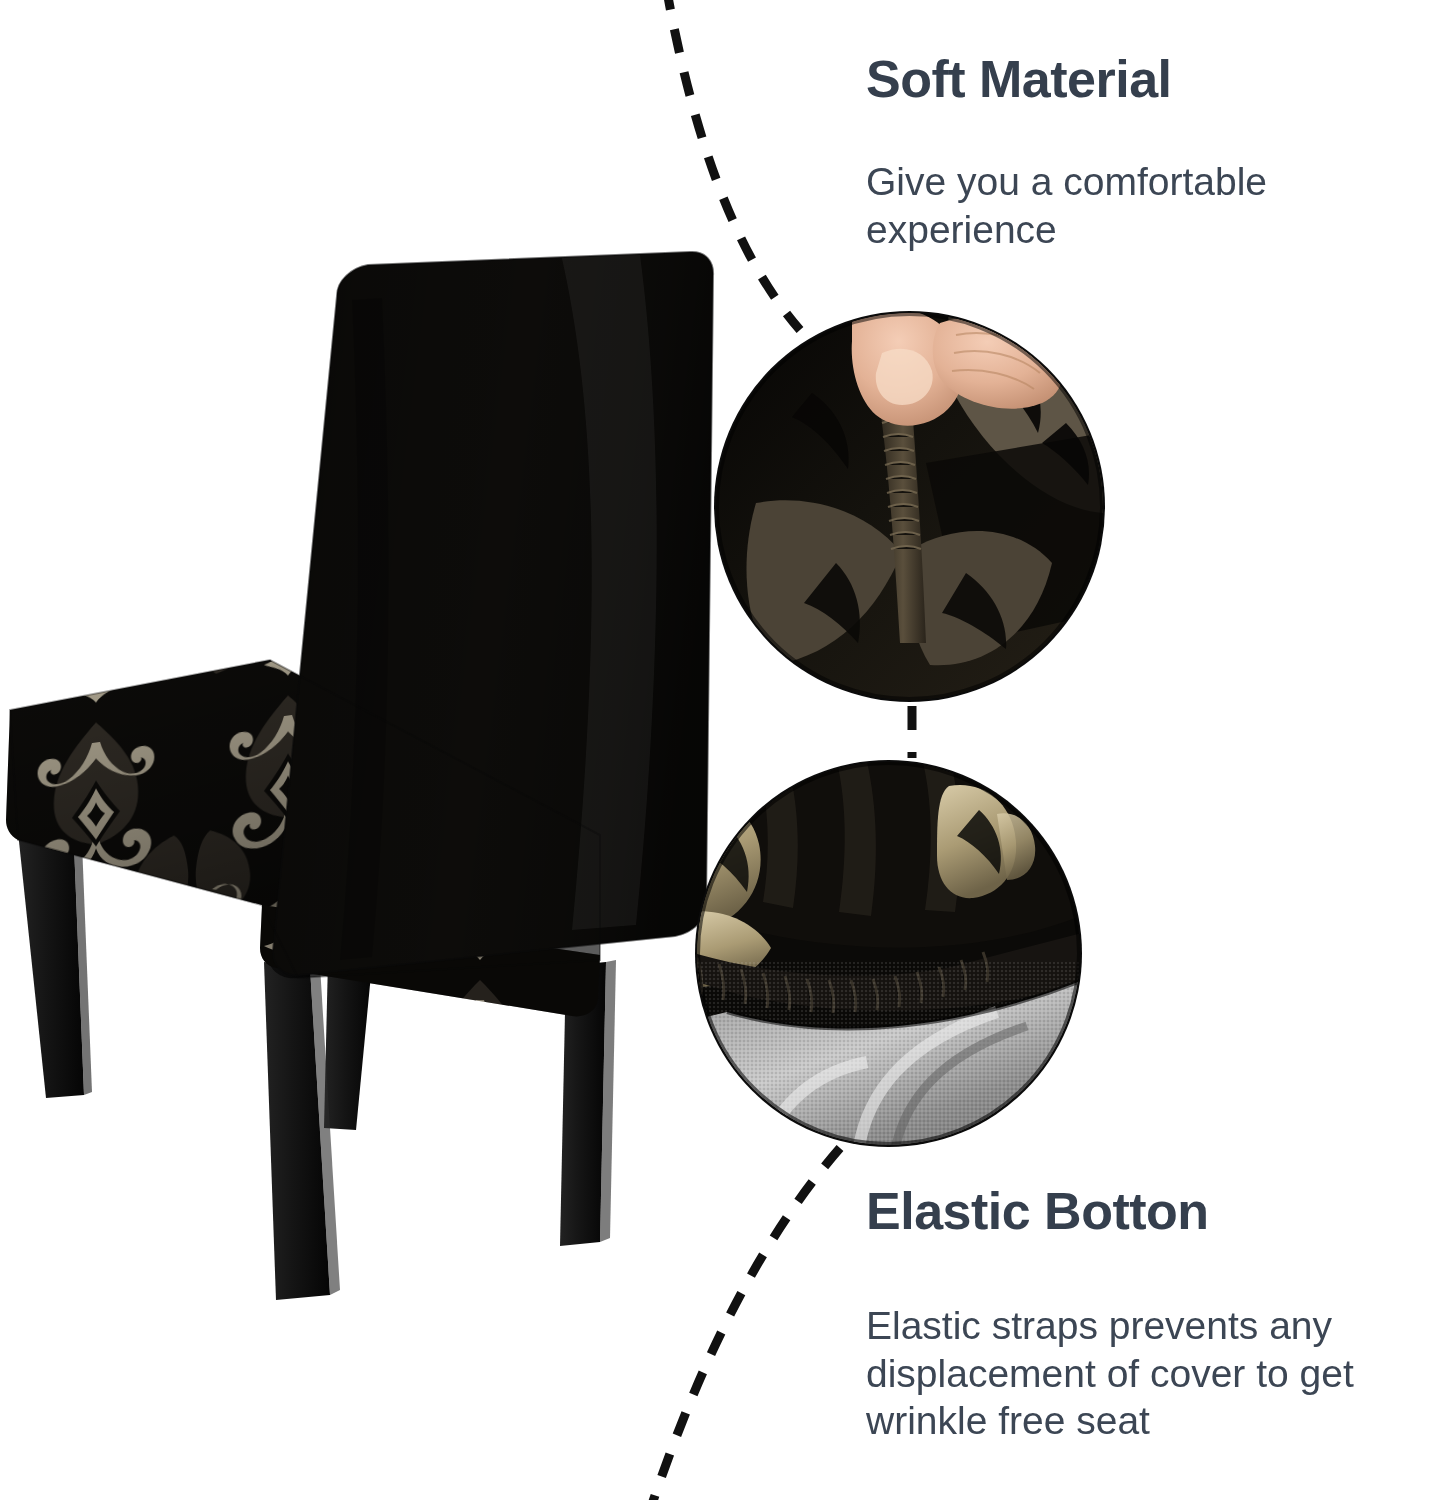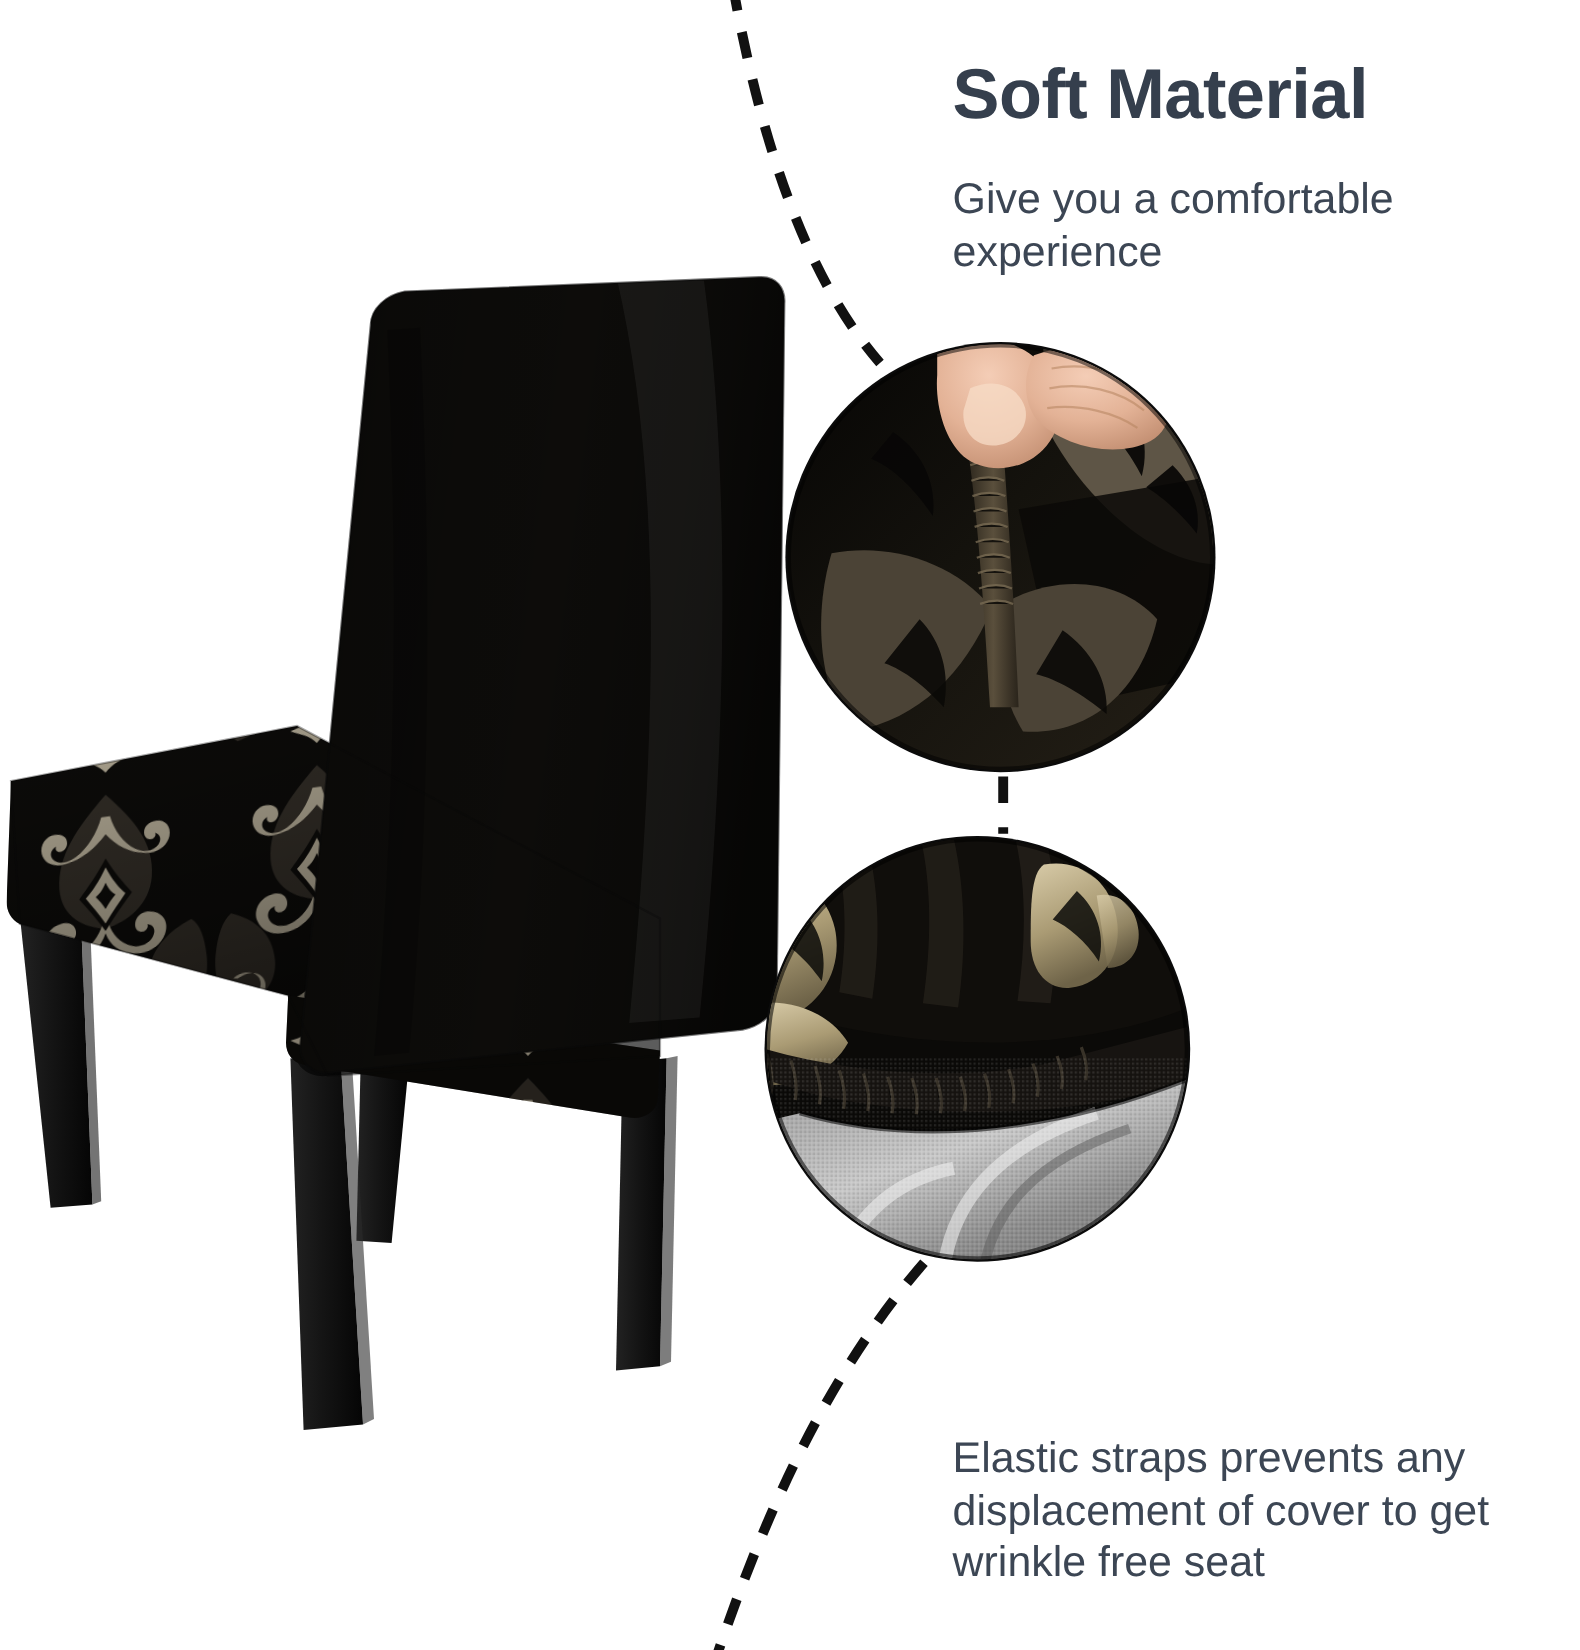--- a/index.html
+++ b/index.html
@@ -9,21 +9,21 @@
     font-family:"Liberation Sans","DejaVu Sans",sans-serif;
     overflow:hidden;position:relative;
   }
   .stage{position:absolute;left:0;top:0;width:1436px;height:1500px;}
 
   
   .headline{
     position:absolute;
     color:#353f4d;
     font-weight:700;
-    font-size:64px;
+    font-size:52px;
     letter-spacing:-0.5px;
     line-height:1.05;
     white-space:nowrap;
   }
   .subtext{
     position:absolute;
     color:#3c4654;
     font-weight:400;
     font-size:39px;
     line-height:1.22;
@@ -364,16 +364,17 @@
         <path d="M30,250 C140,282 270,266 396,214" fill="none" stroke="#000" stroke-width="4" opacity="0.55"></path>
         <circle cx="191.5" cy="191.5" r="191.5" fill="none" stroke="#000" stroke-width="6" opacity="0.55"></circle>
       </g>
     </svg>
   </div>
 
   <div class="headline" id="soft-title">Soft Material</div>
 
   <div class="subtext" id="soft-sub">Give you a comfortable experience</div>
 
+  <div class="headline" id="elastic-title">Elastic Botton</div>
 
   <div class="subtext" id="elastic-sub">Elastic straps prevents any displacement of cover to get wrinkle free seat</div>
 
 </div>
 
 </body></html>

